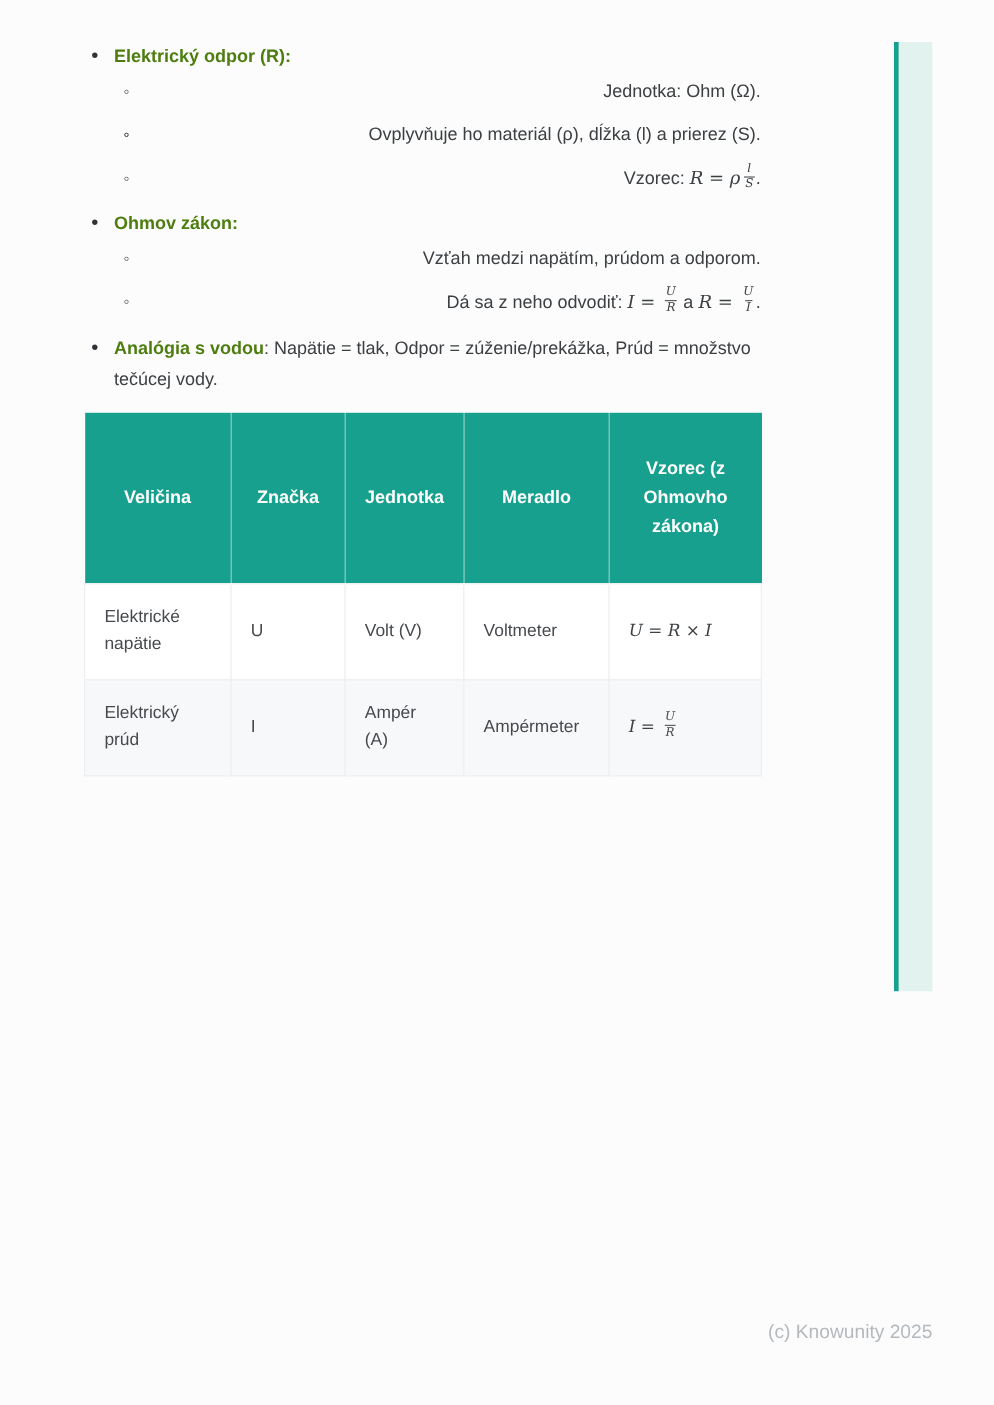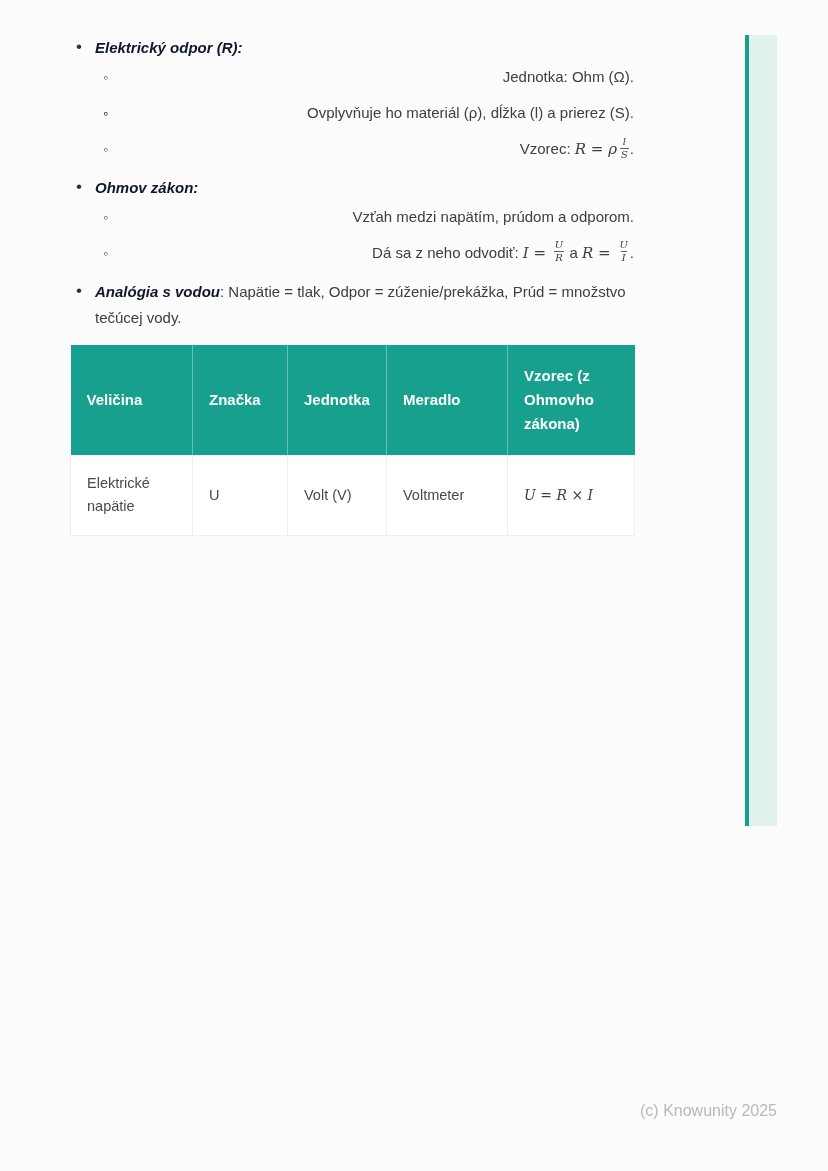--- a/index.html
+++ b/index.html
@@ -28,21 +28,21 @@
   .sub-list { margin-bottom: 9px; text-align: right; }
   .sub-item {
     position: relative;
     padding-left: 50px;
     font-size: 15px;
     line-height: 23px;
     margin-bottom: 13px;
   }
   .sub-item .circle-dot { position: absolute; left: 33px; top: 0; }
   .circle-dot::before { content: "\25E6"; font-size: 14px; color: #4a4f54; }
-  .bold { font-weight: 700; color: #0f172a; font-style: italic; }
+  .bold { font-weight: 700; color: #4d7c0f; }
   .analogy { line-height: 26px; margin-bottom: 0; }
 
   .math {
     font-family: "DejaVu Serif", serif;
     font-style: italic;
   }
   .frac {
     display: inline-flex;
     flex-direction: column;
     align-items: center;
@@ -62,23 +62,23 @@
     border-collapse: collapse;
     table-layout: fixed;
     width: 564px;
     font-size: 14.5px;
   }
   .notes-table th {
     background: var(--teal, #17a08d);
     color: #ffffff;
     font-weight: 700;
     font-size: 15px;
-    text-align: left;
+    text-align: center;
     vertical-align: middle;
-    height: 110px;
+    height: 142px;
     padding: 0 16px;
     line-height: 24px;
     border-right: 1px solid rgba(255,255,255,0.35);
   }
   .notes-table th:last-child { border-right: 0; }
   .notes-table td {
     height: 80px;
     vertical-align: middle;
     padding: 0 16px;
     line-height: 23px;
@@ -190,20 +190,30 @@
         </tr>
       </thead>
       <tbody>
         <tr>
           <td>Elektrické napätie</td>
           <td>U</td>
           <td>Volt (V)</td>
           <td>Voltmeter</td>
           <td><span class="math">U = R × I</span></td>
         </tr>
+        <tr class="alt">
+          <td>Elektrický prúd</td>
+          <td>I</td>
+          <td>Ampér (A)</td>
+          <td>Ampérmeter</td>
+          <td><span class="math">I = </span><span class="frac">
+                <span class="fnum">U</span>
+                <span class="fden">R</span>
+              </span></td>
+        </tr>
       </tbody>
     </table>
   </div>
 
   <div class="side-bar"></div>
   <div class="side-strip"></div>
 
   <div class="footer">(c) Knowunity 2025</div>
 </div>
 

